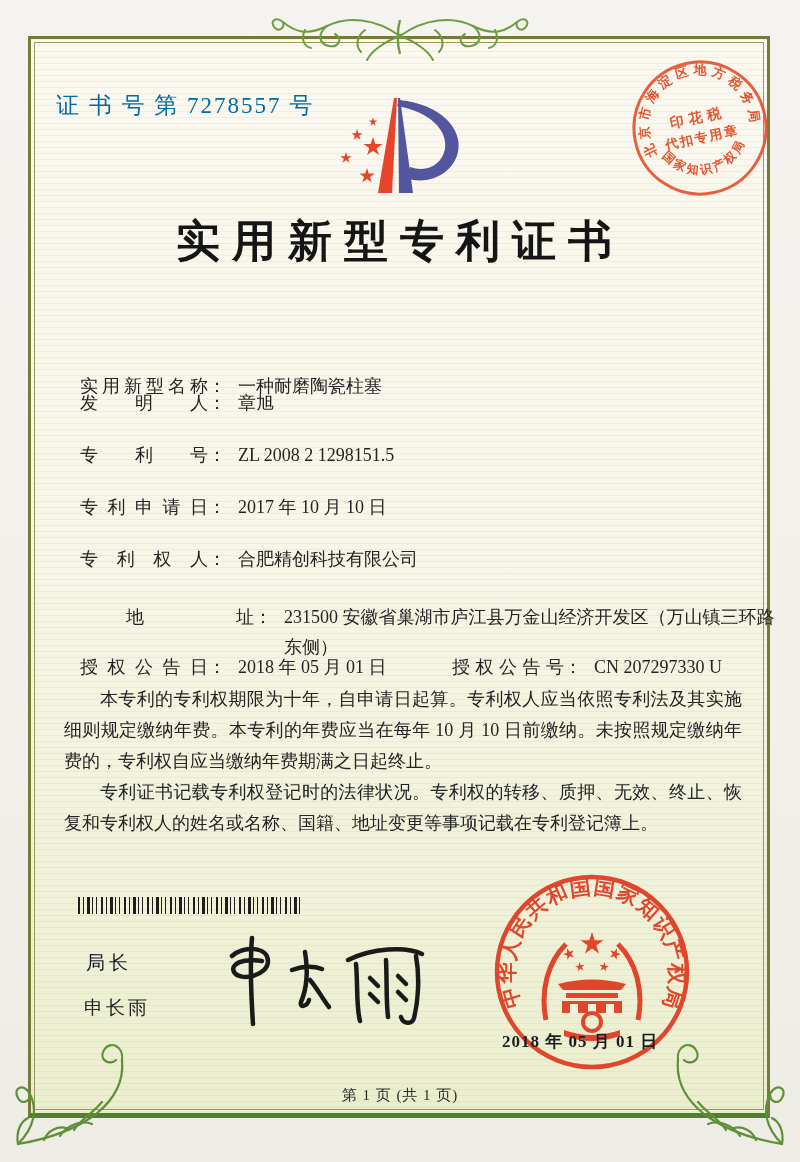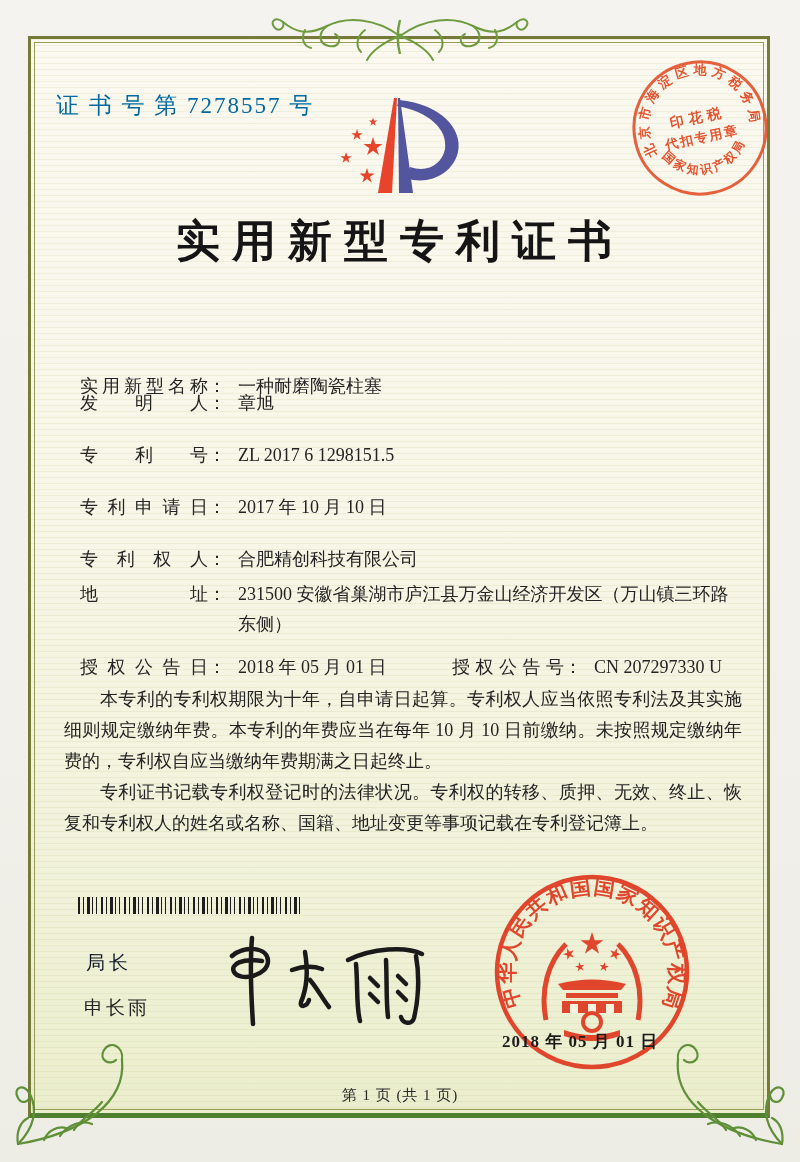--- a/index.html
+++ b/index.html
@@ -116,29 +116,29 @@
 
 <div class="abs title">实用新型专利证书</div>
 
 <div class="abs field" style="top:326px;margin-top:45px;">
   <span class="flabel">实用新型名称</span><span class="fcolon">：</span><span class="fvalue">一种耐磨陶瓷柱塞</span>
 </div>
 <div class="abs field" style="top:388px;">
   <span class="flabel">发明人</span><span class="fcolon">：</span><span class="fvalue">章旭</span>
 </div>
 <div class="abs field" style="top:440px;">
-  <span class="flabel">专利号</span><span class="fcolon">：</span><span class="fvalue">ZL 2017 6 1298151.5</span>
+  <span class="flabel">专利号</span><span class="fcolon">：</span><span class="fvalue">ZL 2008 2 1298151.5</span>
 </div>
 <div class="abs field" style="top:492px;">
   <span class="flabel">专利申请日</span><span class="fcolon">：</span><span class="fvalue">2017 年 10 月 10 日</span>
 </div>
 <div class="abs field" style="top:544px;">
   <span class="flabel">专利权人</span><span class="fcolon">：</span><span class="fvalue">合肥精创科技有限公司</span>
 </div>
-<div class="abs field wrap" style="top:579px;">
+<div class="abs field wrap" style="top:602px;margin-left:46px;">
   <span class="flabel">地址</span><span class="fcolon">：</span><span class="fvalue">231500 安徽省巢湖市庐江县万金山经济开发区（万山镇三环路东侧）</span>
 </div>
 <div class="abs field" style="top:652px;">
   <span class="flabel">授权公告日</span><span class="fcolon">：</span><span class="fvalue">2018 年 05 月 01 日</span>
 </div>
 <div class="abs field" style="left:452px;top:652px;">
   <span class="flabel narrow">授权公告号</span><span class="fcolon">：</span><span class="fvalue">CN 207297330 U</span>
 </div>
 
 <div class="abs paras">

